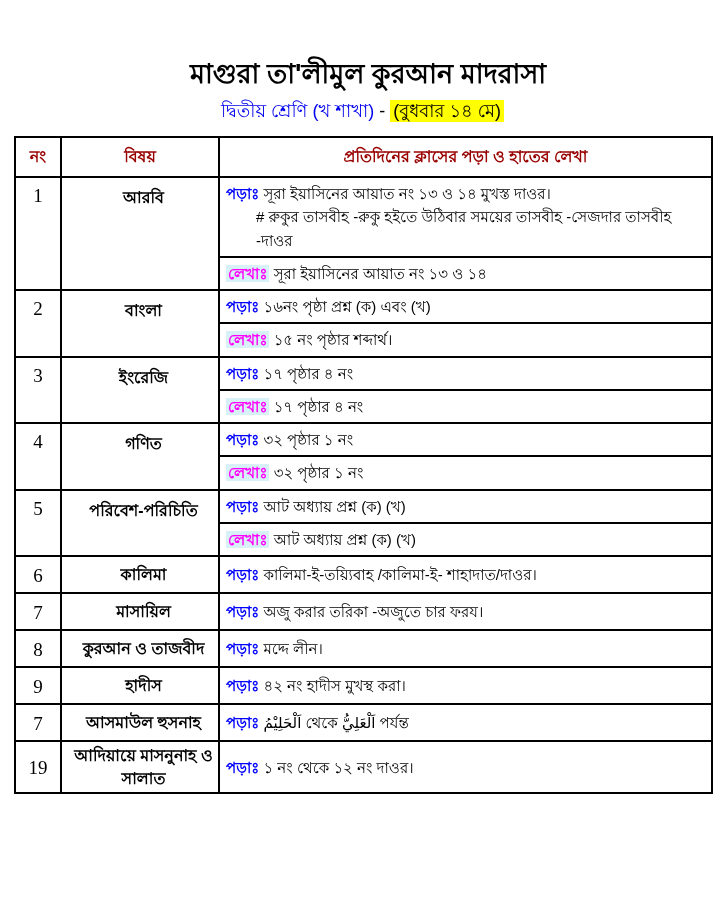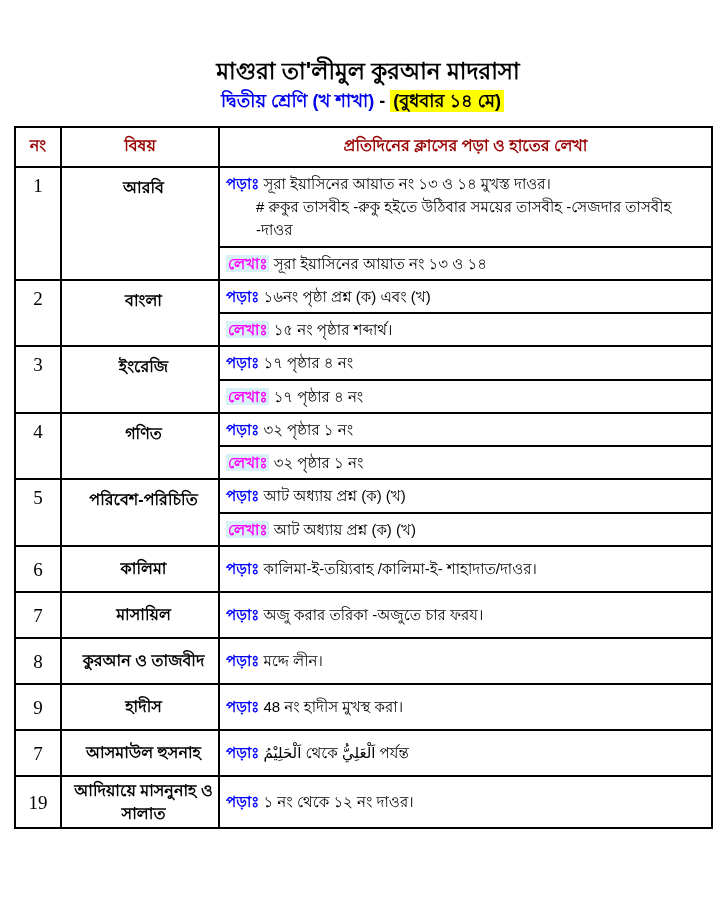--- a/index.html
+++ b/index.html
@@ -4,25 +4,25 @@
 <style>
   * { margin:0; padding:0; box-sizing:border-box; }
   html,body { width:725px; background:#ffffff; }
   body {
     height:913px;
     font-family:"Liberation Sans","DejaVu Sans",sans-serif;
     color:#000000;
     position:relative;
   }
   .header { text-align:center; padding-top:57px; }
-  .title   { font-size:23px; font-weight:bold; line-height:1.3;padding-left:11px; }
+  .title   { font-size:27px; font-weight:bold; line-height:1.3;padding-left:11px; }
   .address { font-size:17px; font-weight:bold; margin-top:8px; }
   .phones  { font-size:18px; font-weight:bold; margin-top:6px;
              font-family:"Liberation Serif","DejaVu Serif",serif; letter-spacing:1px; }
-  .class-line { font-size:18px; font-weight:bold; }
+  .class-line { font-size:18px; font-weight:normal; margin-top:5px; }
   .class-name { color:#0000ee; }
   .date-hl    { background:#ffff00; color:#000000; padding:1px 3px; }
 
   table.sheet {
     border-collapse:collapse;
     table-layout:fixed;
     width:697px;
     margin:8px 0 0 14px;
   }
   table.sheet col.c1 { width:46px; }
@@ -45,21 +45,21 @@
   tr.single td.no, tr.single td.subject { vertical-align:middle; padding-top:2px; }
   td.task {
     font-size:15px; text-align:left; vertical-align:middle;
     padding:4px 6px; line-height:1.55;
   }
   .lbl-pora  { color:#0000ff; font-weight:bold;text-align:right; }
   .lbl-lekha { color:#ff00ff; font-weight:bold; background:#d8f0f8; padding:0 2px; }
   .task-note { padding-left:30px; }
 
   
-  .h56{height:56px} .h34{height:16px} .h31{height:31px} .h33{height:46px} .h58{height:43px}
+  .h56{height:56px} .h34{height:16px} .h31{height:31px} .h33{height:37px} .h58{height:43px}
 </style>
 </head>
 <body>
 
 <div class="header">
   <div class="title">মাগুরা তা'লীমুল কুরআন মাদরাসা</div>
   <div class="class-line"><span class="class-name">দ্বিতীয় শ্রেণি (খ শাখা)</span><span> - </span><span class="date-hl">(বুধবার ১৪ মে)</span></div>
 </div>
 
 <table class="sheet">
@@ -139,21 +139,21 @@
 
     <tr class="single">
       <td class="no">8</td>
       <td class="subject">কুরআন ও তাজবীদ</td>
       <td class="task h33"><span class="lbl-pora">পড়াঃ</span> <span>মদ্দে লীন।</span></td>
     </tr>
 
     <tr class="single">
       <td class="no">9</td>
       <td class="subject">হাদীস</td>
-      <td class="task h33"><span class="lbl-pora">পড়াঃ</span> <span>48 নং হাদীস মুখস্থ করা।</span></td>
+      <td class="task h33"><span class="lbl-pora">পড়াঃ</span> <span>৪২ নং হাদীস মুখস্থ করা।</span></td>
     </tr>
 
     <tr class="single">
       <td class="no">7</td>
       <td class="subject">আসমাউল হুসনাহ</td>
       <td class="task h33"><span class="lbl-pora">পড়াঃ</span> <span>اَلْحَلِيْمُ থেকে اَلْعَلِيُّ পর্যন্ত</span></td>
     </tr>
 
     <tr class="single">
       <td class="no">19</td>

